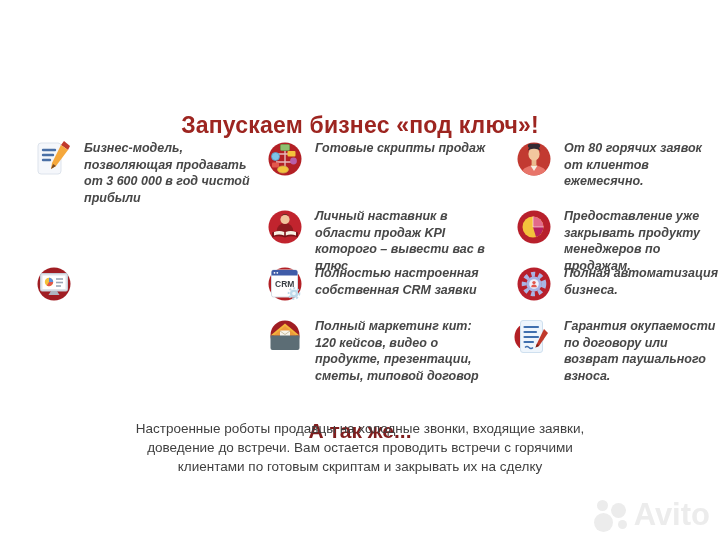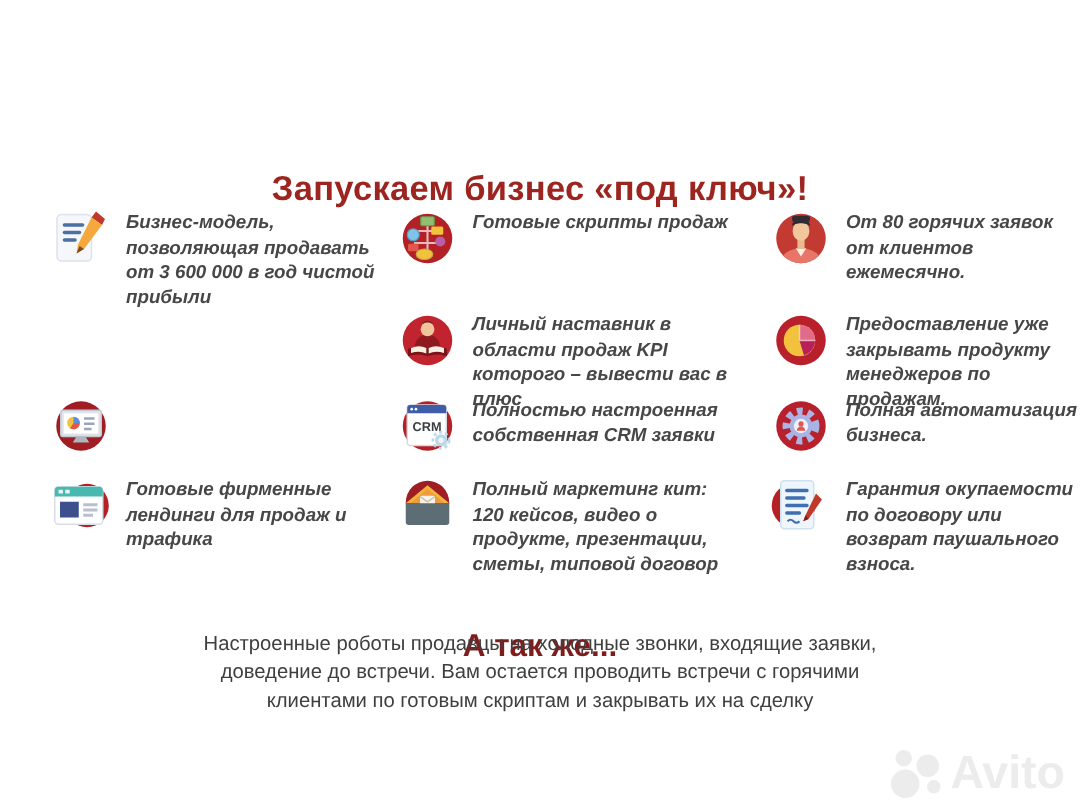--- a/index.html
+++ b/index.html
@@ -60,36 +60,20 @@
         <path d="M16 19 L20.2 19 A4.2 4.2 0 0 1 13.8 22.5 Z" fill="#e2574c"></path>
         <path d="M16 19 L16 14.8 A4.2 4.2 0 0 1 20.2 19 Z" fill="#5b8fd9"></path>
         <line x1="23" y1="16" x2="30" y2="16" stroke="#9aa6b5" stroke-width="1.6"></line>
         <line x1="23" y1="19.5" x2="30" y2="19.5" stroke="#9aa6b5" stroke-width="1.6"></line>
         <line x1="23" y1="23" x2="28" y2="23" stroke="#9aa6b5" stroke-width="1.6"></line>
         <path d="M18 28 L24 28 L26.5 32 L15.5 32 Z" fill="#aeb6c0"></path>
       </svg>
     </span>
   </div>
 
-  <div class="item c1 r4">
-    <span class="ic">
-      <svg viewBox="0 0 42 42" width="42" height="42">
-        <circle cx="25" cy="21" r="14.5" fill="#b32025"></circle>
-        <rect x="3.5" y="8.5" width="32" height="25" rx="2.5" fill="#ffffff" stroke="#d9dee6"></rect>
-        <path d="M3.5 11 a2.5 2.5 0 0 1 2.5 -2.5 h27 a2.5 2.5 0 0 1 2.5 2.5 v4 h-32 Z" fill="#48b8b0"></path>
-        <rect x="6" y="10.5" width="3" height="2.5" fill="#ffffff" opacity=".85"></rect>
-        <rect x="10.5" y="10.5" width="3" height="2.5" fill="#ffffff" opacity=".85"></rect>
-        <rect x="7" y="18.5" width="12.5" height="10.5" fill="#3d4f8c"></rect>
-        <line x1="22.5" y1="20.5" x2="32" y2="20.5" stroke="#b9c0cc" stroke-width="2"></line>
-        <line x1="22.5" y1="24" x2="32" y2="24" stroke="#b9c0cc" stroke-width="2"></line>
-        <line x1="22.5" y1="27.5" x2="29" y2="27.5" stroke="#b9c0cc" stroke-width="2"></line>
-      </svg>
-    </span>
-    <span class="txt">Готовые фирменные лендинги для продаж и трафика</span>
-  </div>
 
   <div class="item c2 r1">
     <span class="ic">
       <svg viewBox="0 0 42 42" width="42" height="42">
         <circle cx="21" cy="21" r="16.5" fill="#b32025"></circle>
         <path d="M21 10 V32 M21 16 H12 M21 16 H29 M21 24 H12 M21 24 H29" stroke="#e7b9b9" stroke-width="1.4" fill="none"></path>
         <rect x="16.5" y="6.5" width="9" height="6" rx="1" fill="#8fbf6f" stroke="#6a9b4e" stroke-width=".8"></rect>
         <rect x="23.5" y="13" width="8" height="5.5" rx="1" fill="#f3c23c"></rect>
         <circle cx="11.5" cy="18.5" r="4" fill="#7ec4e8" stroke="#539ec7" stroke-width=".8"></circle>
         <circle cx="29.5" cy="23" r="3.4" fill="#b85fa8"></circle>

